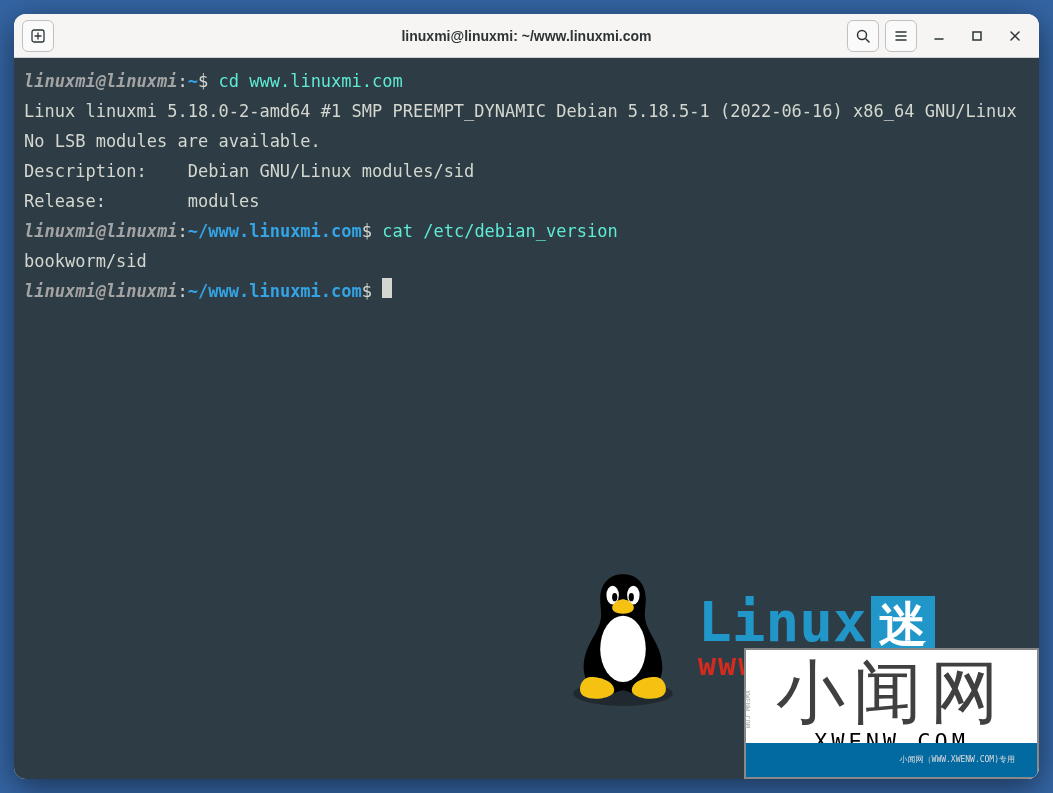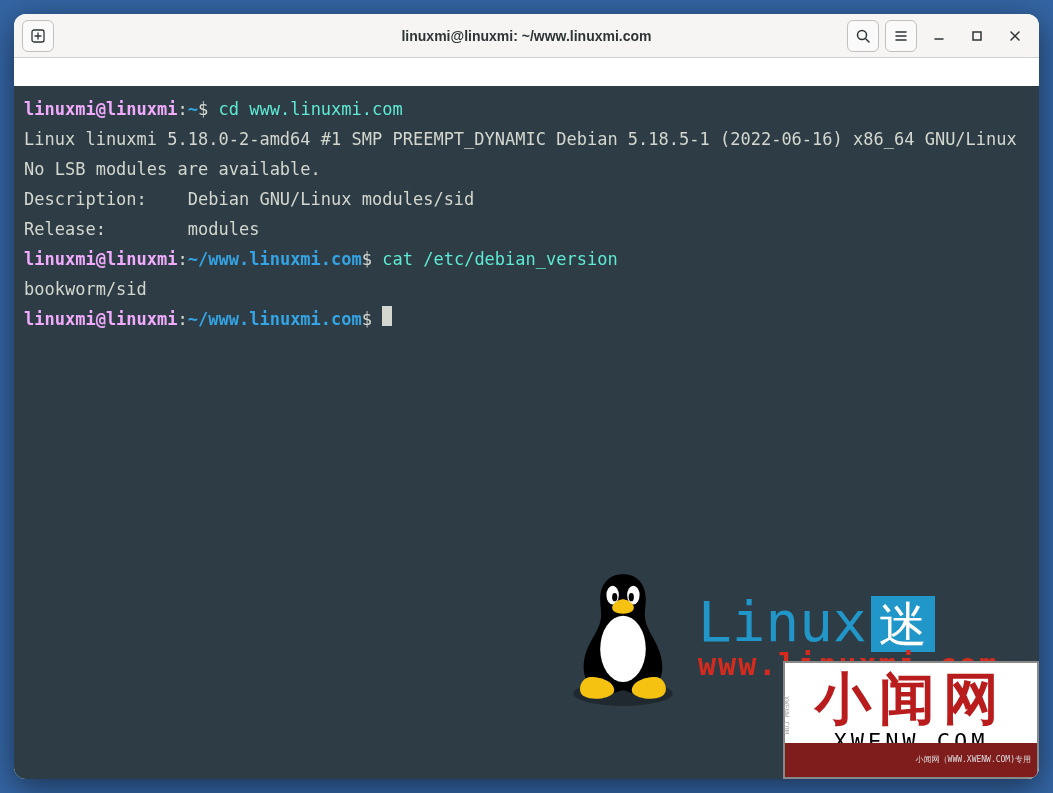--- a/index.html
+++ b/index.html
@@ -12,21 +12,20 @@
       position: relative;
     }
     .window {
       background: #fff;
       border-radius: 12px;
       box-shadow: 0 8px 32px rgba(0,0,0,.5);
       overflow: hidden;
       height: 100%;
       display: flex;
       flex-direction: column;
-      gap: 28px;
     }
     .titlebar {
       background: #f6f5f4;
       height: 44px;
       display: flex;
       align-items: center;
       padding: 0 8px;
       border-bottom: 1px solid #d0d0d0;
       position: relative;
     }
@@ -68,21 +67,21 @@
       background: #2e3c45;
       padding: 8px 10px;
       font-family: 'DejaVu Sans Mono', 'Liberation Mono', monospace;
       font-size: 17px;
       line-height: 30px;
       color: #d3d7cf;
       overflow: hidden;
       position: relative;
     }
     .line { white-space: pre; }
-    .user { color: #f0abfc; font-weight: bold; }
+    .user { color: #a3a3a3; font-weight: bold; font-style: italic; }
     .colon { color: #d3d7cf; }
     .path { color: #34a4e4; font-weight: bold; }
     .dollar { color: #d3d7cf; }
     .cmd { color: #5eead4; }
     .cursor {
       display: inline-block;
       width: 10px;
       height: 20px;
       background: #d3d7cf;
       vertical-align: text-bottom;
@@ -96,21 +95,21 @@
       align-items: center;
       gap: 10px;
       pointer-events: none;
     }
     .tux {
       width: 130px;
       height: 145px;
     }
     .wm-text .t1 {
       font-size: 56px;
-      font-weight: normal;
+      font-weight: bold;
       color: #2196c9;
       line-height: 1;
     }
     .wm-text .t1 .mi {
       background: #2196c9;
       color: #fff;
       padding: 0 8px;
       margin-left: 4px;
       font-size: 48px;
     }
@@ -123,39 +122,39 @@
     .watermark2 {
       position: absolute;
       bottom: 0;
       right: 0;
       background: #fff;
       border: 2px solid #888;
       padding: 8px 30px 20px 30px;
       text-align: center;
     }
     .watermark2 .big {
-      font-size: 56px;
-      font-weight: 700;
+      font-size: 69px;
+      font-weight: 400;
       line-height: 1;
       letter-spacing: 8px;
-      color: #b91c1c;
+      color: #404040;
     }
     .watermark2 .small {
       font-size: 22px;
       letter-spacing: 4px;
       color: #000;
     }
     .watermark2-footer {
       position: absolute;
       left: 0; right: 0; bottom: 0;
-      background: #7f1d1d;
+      background: #0369a1;
       color: #ddd;
       font-size: 8px;
       text-align: right;
-      padding: 2px 6px;
+      padding: 2px 22px;
     }
     .wm-side {
       position: absolute;
       left: 2px;
       top: 10px;
       bottom: 20px;
       width: 14px;
       writing-mode: vertical-rl;
       font-size: 7px;
       color: #aaa;

